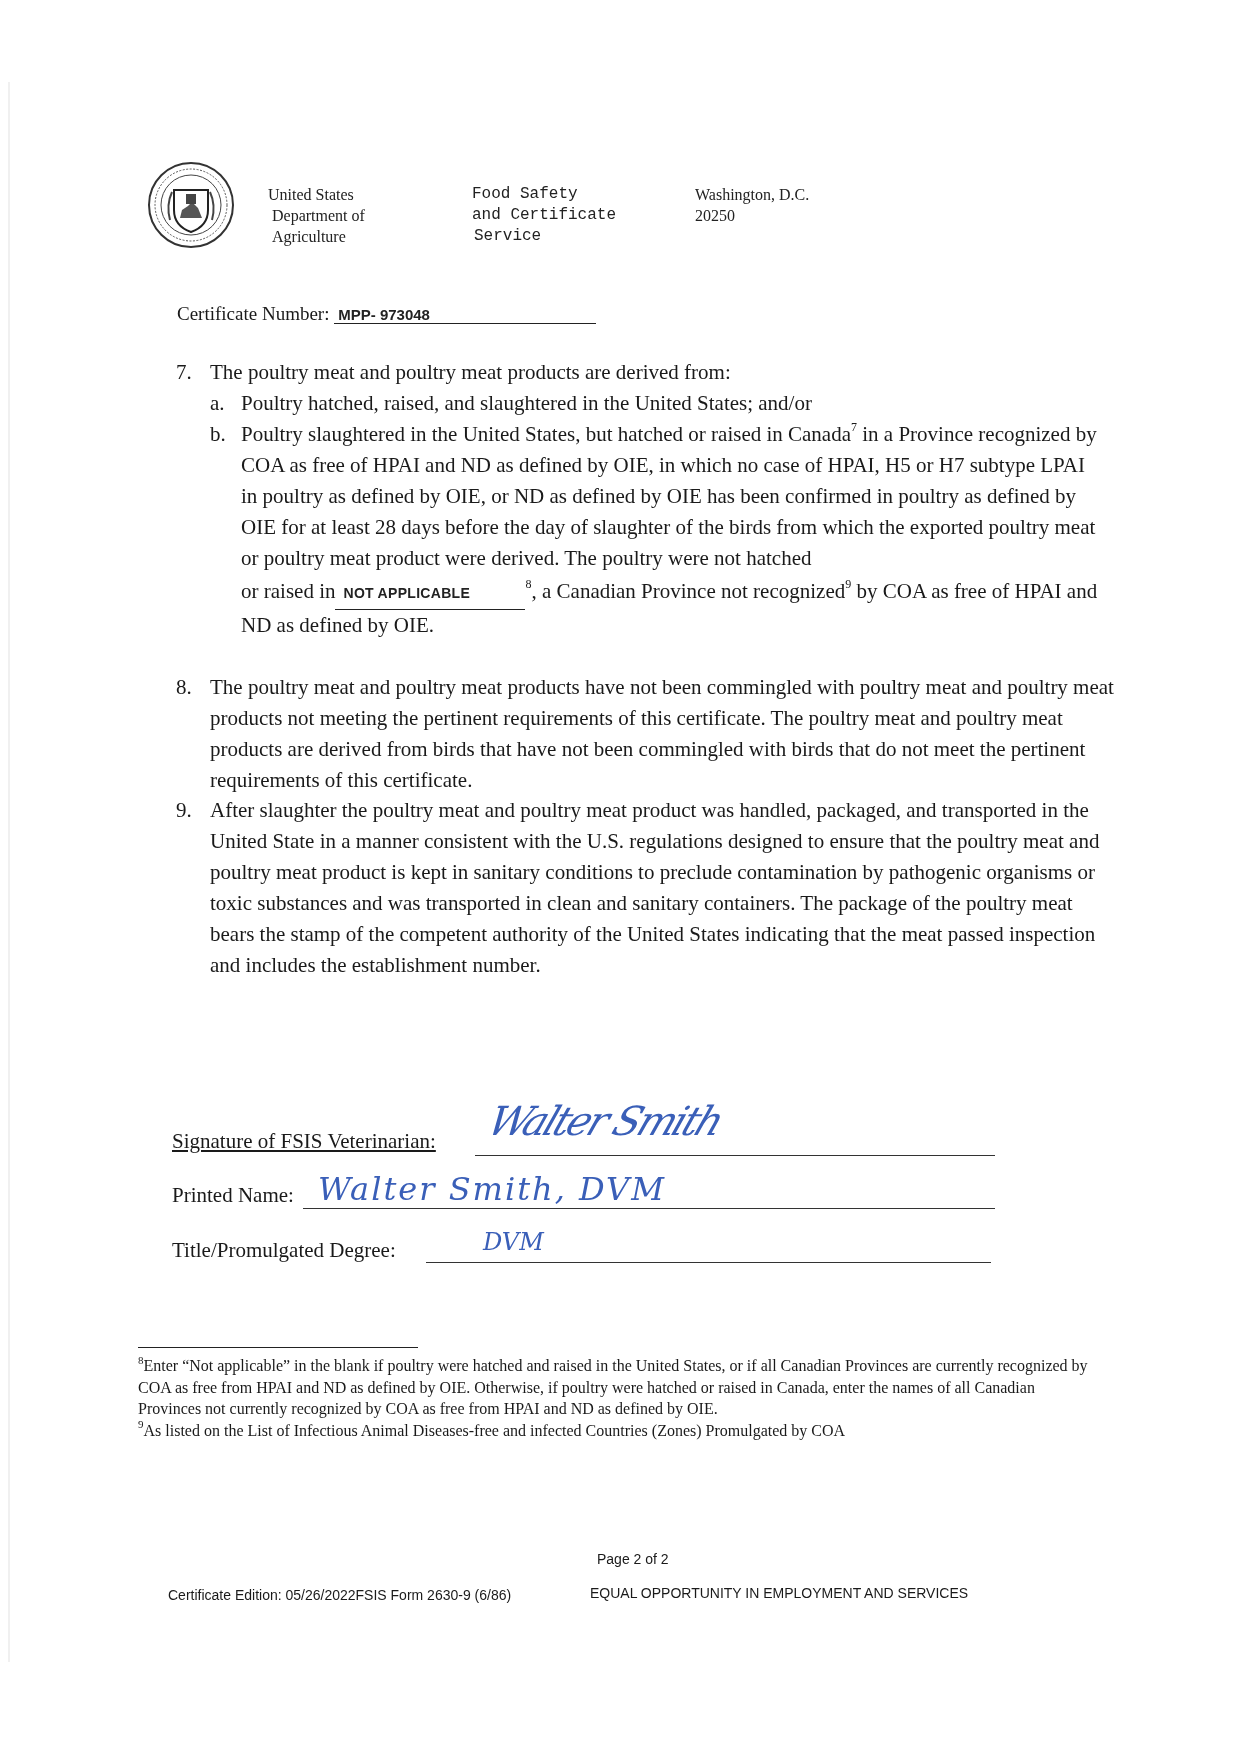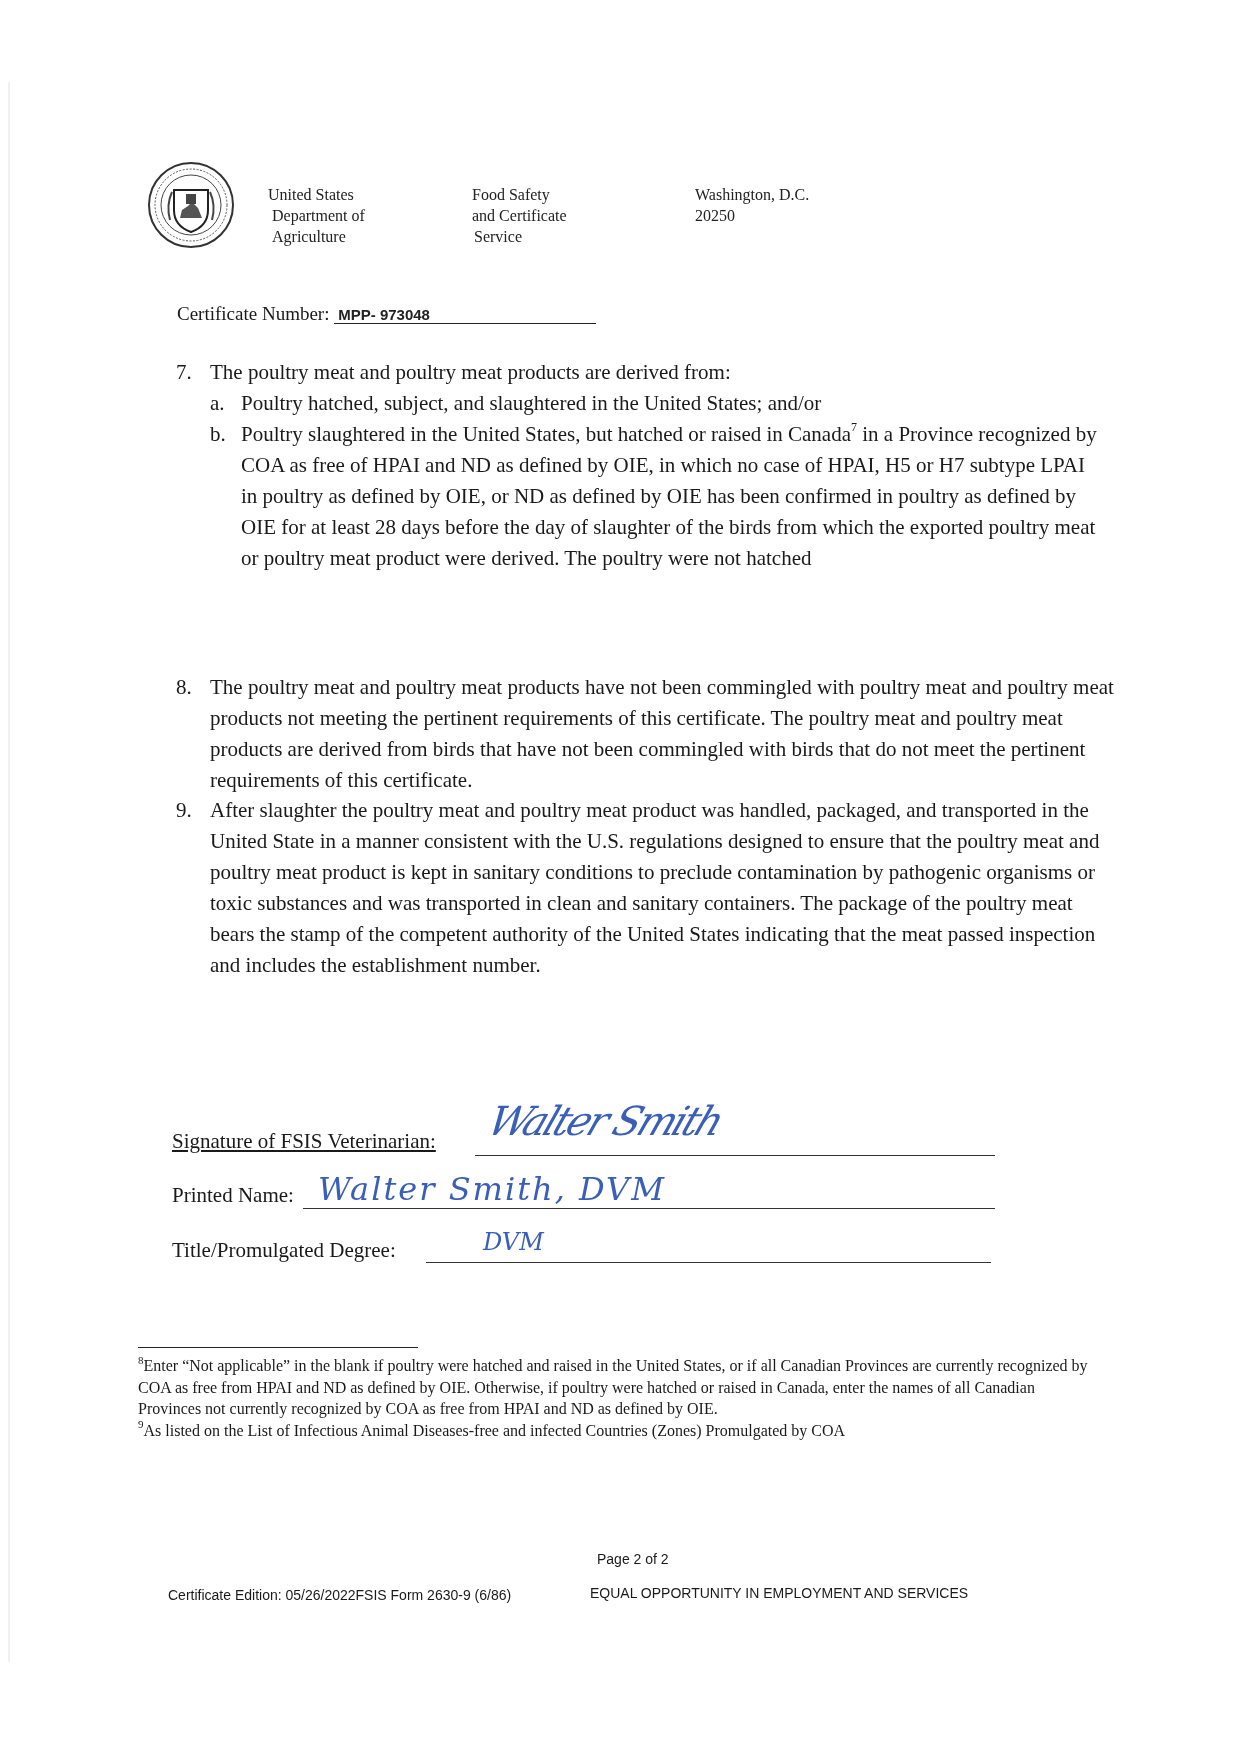--- a/index.html
+++ b/index.html
@@ -6,21 +6,21 @@
   body { width: 1241px; height: 1755px; position: relative; overflow: hidden;
          font-family: "Liberation Serif", "DejaVu Serif", serif; color: #1a1a1a; }
   .edge-line { position: absolute; left: 8px; top: 82px; width: 2px; height: 1580px; background: #f0f0f0; }
   .abs { position: absolute; }
 
   
   .seal { left: 146px; top: 160px; width: 90px; height: 90px; }
   .hdr-col { font-size: 16px; line-height: 21px; color: #222; }
   .hdr-col div { white-space: nowrap; }
   .col1 { left: 268px; top: 184px; }
-  .col2 { left: 472px; top: 184px; }
+  .col2 { left: 472px; top: 184px; font-family: Liberation Mono, monospace; }
   .col3 { left: 695px; top: 184px; }
 
   
   .certnum { left: 177px; top: 303px; font-size: 19px; white-space: nowrap; }
   .fill-line { display: inline-block; border-bottom: 1.5px solid #222; vertical-align: baseline; }
   .typed { font-family: "Liberation Sans", "DejaVu Sans", sans-serif; font-size: 15px; color: #222; font-weight: bold; }
   .certnum .fill-line { width: 258px; padding-left: 4px; }
 
   
   .body-text { font-size: 21px; line-height: 31px; }
@@ -85,26 +85,29 @@
 <div class="abs certnum">
   <span>Certificate Number:</span>
   <span class="fill-line typed">MPP- 973048</span>
 </div>
 
 <div class="item body-text" style="top:357px;">
   <span class="num">7.</span>
   <div class="content">The poultry meat and poultry meat products are derived from:</div>
   <div class="sub">
     <span class="letter">a.</span>
-    <div class="content">Poultry hatched, subject, and slaughtered in the United States; and/or</div>
+    <div class="content">Poultry hatched, raised, and slaughtered in the United States; and/or</div>
   </div>
   <div class="sub">
     <span class="letter">b.</span>
     <div class="content" style="width:860px;">
       <span>Poultry slaughtered in the United States, but hatched or raised in Canada</span><sup>7</sup><span> in a Province recognized by COA as free of HPAI and ND as defined by OIE, in which no case of HPAI, H5 or H7 subtype LPAI in poultry as defined by OIE, or ND as defined by OIE has been confirmed in poultry as defined by OIE for at least 28 days before the day of slaughter of the birds from which the exported poultry meat or poultry meat product were derived. The poultry were not hatched</span>
+      <div style="margin-top:2px;">
+        <span>or raised in</span><span class="fill-line typed na-line">NOT APPLICABLE</span><sup>8</sup><span>, a Canadian Province not recognized</span><sup>9</sup><span> by COA as free of HPAI and ND as defined by OIE.</span>
+      </div>
     </div>
   </div>
 </div>
 
 <div class="item body-text" style="top:672px; width:950px;">
   <span class="num">8.</span>
   <div class="content" style="width:910px;">The poultry meat and poultry meat products have not been commingled with poultry meat and poultry meat products not meeting the pertinent requirements of this certificate. The poultry meat and poultry meat products are derived from birds that have not been commingled with birds that do not meet the pertinent requirements of this certificate.</div>
 </div>
 
 <div class="item body-text" style="top:795px; width:950px;">

